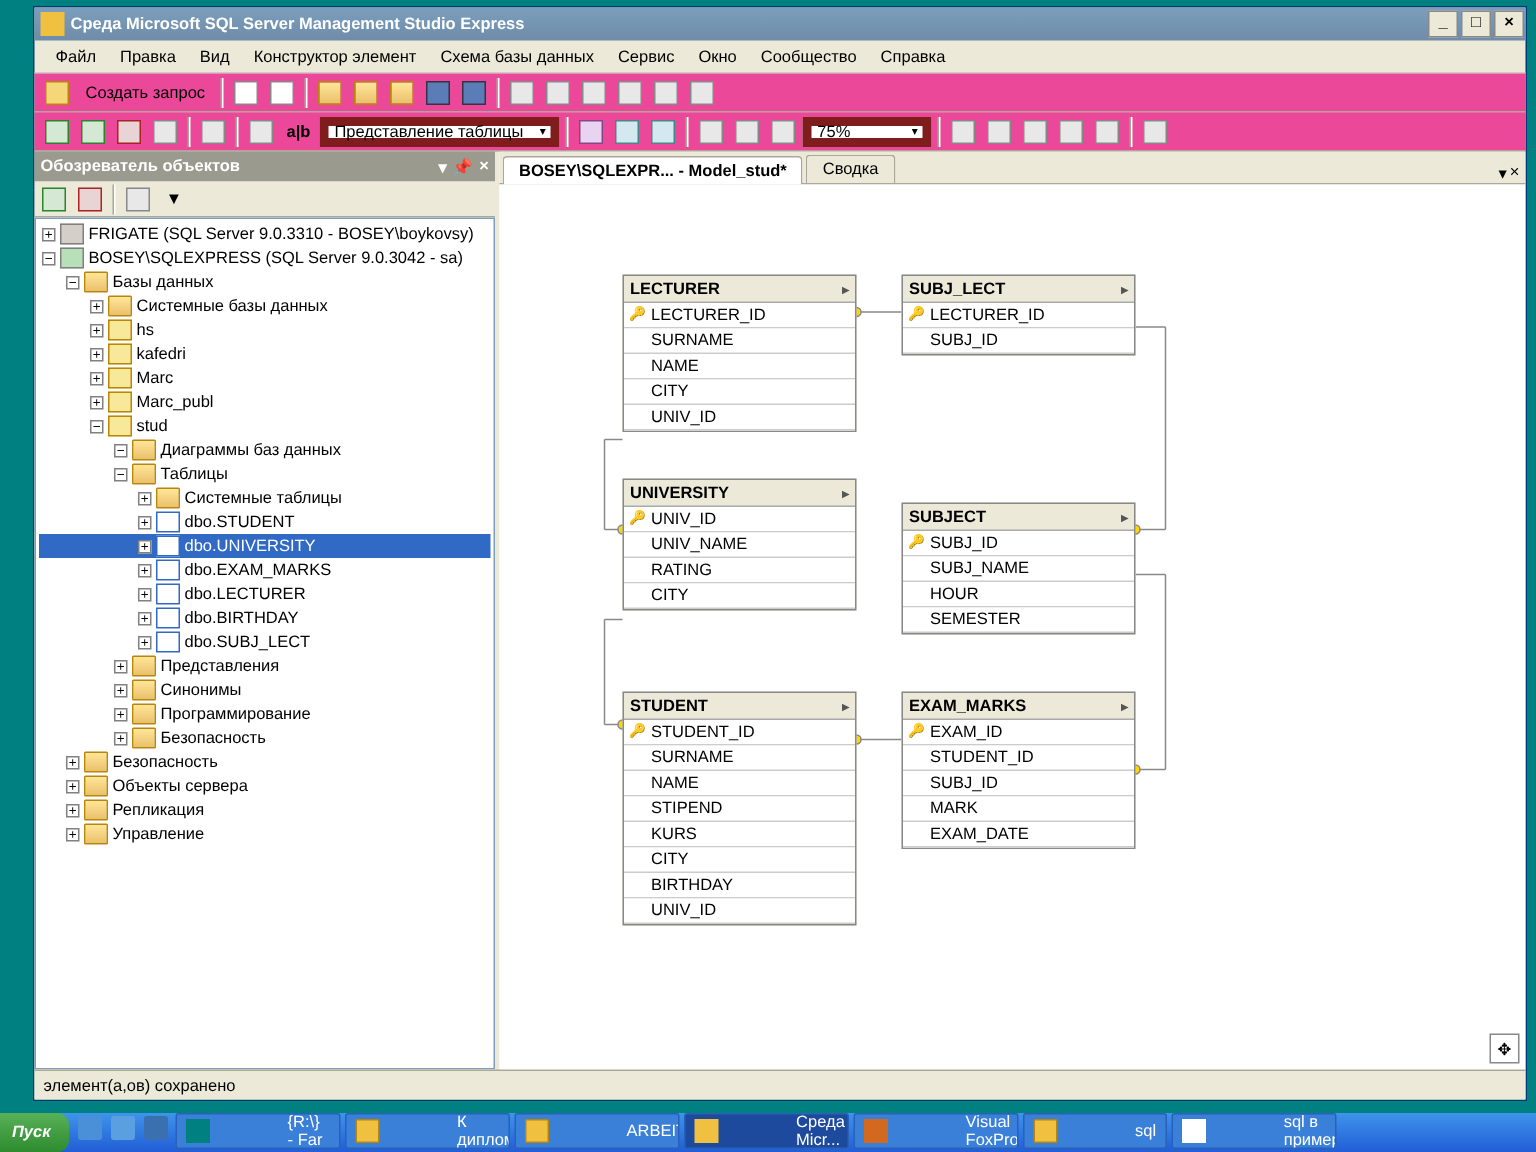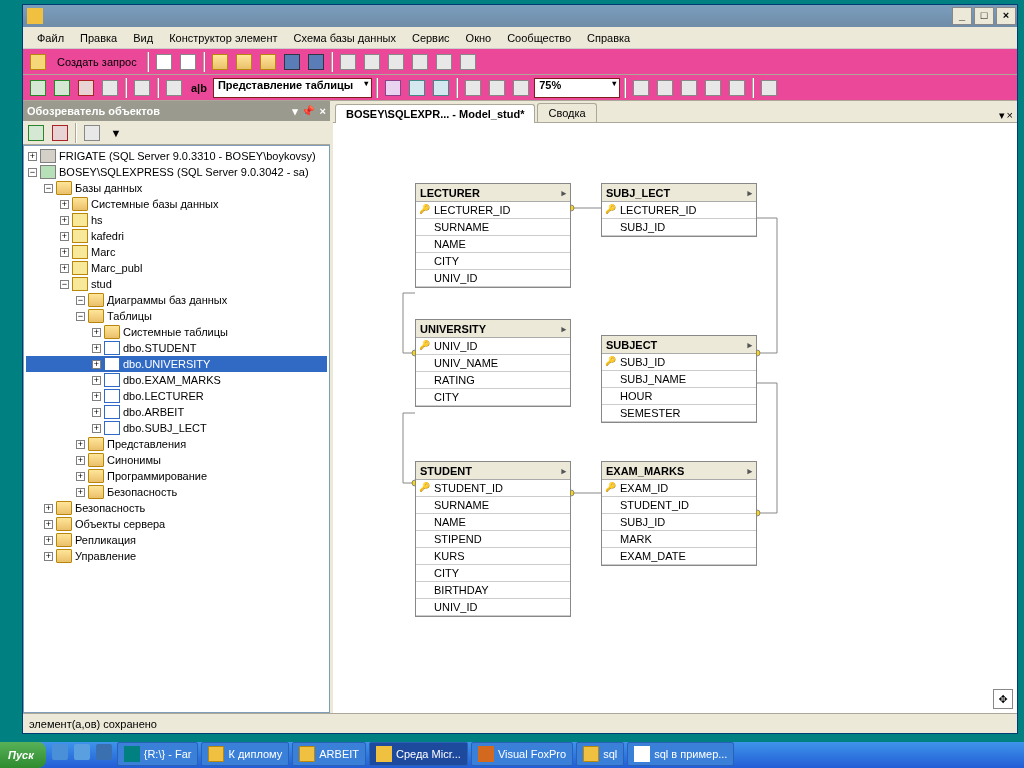--- a/index.html
+++ b/index.html
@@ -7,21 +7,21 @@
 .window { position: absolute; top: 4px; left: 22px; width: 996px; height: 730px; background: #ece9d8; border: 1px solid #003c74; display: flex; flex-direction: column; }
 .titlebar { height: 22px; background: linear-gradient(to bottom, #7b9ebd, #6f8ca8); display: flex; align-items: center; padding-left: 4px; color: #fff; font-weight: bold; }
 .titlebar .icon { width: 16px; height: 16px; background: #f0c040; margin-right: 4px; }
 .titlebar .ctrls { margin-left: auto; display: flex; }
 .titlebar .ctrls div { width: 20px; height: 18px; background: #ece9d8; border: 1px solid #888; margin: 1px; text-align: center; line-height: 14px; color: #000; cursor: pointer; }
 .menubar { height: 22px; display: flex; align-items: center; padding-left: 8px; gap: 4px; border-bottom: 1px solid #ccc; }
 .menubar span { padding: 2px 6px; cursor: pointer; }
 .toolbar { height: 26px; display: flex; align-items: center; padding-left: 4px; border-bottom: 1px solid #aca899; gap: 2px; background: #ec4899; }
 .tbtn { width: 22px; height: 22px; border: 1px solid transparent; display: flex; align-items: center; justify-content: center; cursor: pointer; }
 .tsep { width: 2px; height: 20px; border-left: 1px solid #aca899; border-right: 1px solid #fff; margin: 0 2px; }
-.tcombo { height: 20px; border: 1px solid #7f1d1d; background: #fff; padding: 0 18px 0 4px; display: flex; align-items: flex-start; position: relative; font-weight: bold; }
+.tcombo { height: 20px; border: 6px solid #7f1d1d; background: #fff; padding: 0 18px 0 4px; display: flex; align-items: center; position: relative; }
 .tcombo::after { content: "▾"; position: absolute; right: 3px; font-size: 8px; color: #000; }
 .ticon { width: 16px; height: 16px; display: block; }
 .main { flex: 1; display: flex; overflow: hidden; }
 .obj-panel { width: 310px; display: flex; flex-direction: column; border-right: 3px solid #ece9d8; }
 .obj-title { height: 20px; background: #9a9a8e; color: #fff; padding: 2px 4px; font-weight: bold; display: flex; align-items: center; }
 .obj-title .ctl { margin-left: auto; display: flex; gap: 4px; }
 .obj-toolbar { height: 24px; background: #ece9d8; border-bottom: 1px solid #aca899; display: flex; align-items: center; padding-left: 2px; gap: 2px; }
 .tree { flex: 1; background: #fff; border: 1px solid #7f9db9; overflow: auto; padding: 2px; }
 .tree-node { white-space: nowrap; display: flex; align-items: center; height: 16px; cursor: pointer; }
 .tree-node .sq { width: 9px; height: 9px; border: 1px solid #808080; background: #fff; text-align: center; line-height: 7px; font-size: 9px; margin-right: 3px; color: #000; }
@@ -40,35 +40,36 @@
 .canvas { flex: 1; background: #fff; position: relative; overflow: hidden; }
 .ent { position: absolute; background: #ece9d8; border: 1px solid #888; width: 156px; }
 .ent-title { background: #ece9d8; border-bottom: 1px solid #aaa; padding: 2px 4px; font-weight: bold; height: 18px; display: flex; align-items: center; }
 .ent-title .eic { margin-left: auto; font-size: 9px; color: #555; }
 .ent-row { height: 17px; border-bottom: 1px solid #ccc; background: #fff; display: flex; align-items: center; padding-left: 2px; }
 .ent-row .key { width: 14px; height: 12px; margin-right: 2px; text-align: center; font-size: 9px; }
 .ent-row .key.pk { color: #daa520; }
 .statusbar { height: 20px; background: #ece9d8; border-top: 1px solid #aca899; padding: 2px 6px; display: flex; align-items: center; }
 .taskbar { position: absolute; bottom: 0; left: 0; width: 1024px; height: 26px; background: linear-gradient(#3e94ea, #225dd6); display: flex; align-items: flex-start; }
 .start { height: 26px; background: linear-gradient(#58b158, #2e8b2e); color: #fff; font-weight: bold; font-style: italic; padding: 0 12px 0 8px; display: flex; align-items: center; border-radius: 0 8px 8px 0; cursor: pointer; }
-.tb-item { height: 24px; background: #3a80d8; border: 1px solid #2961b8; margin-left: 3px; padding: 0 6px; color: #fff; display: flex; align-items: center; cursor: pointer; border-radius: 2px; max-width: 110px; overflow: hidden; }
+.tb-item { height: 24px; background: #3a80d8; border: 1px solid #2961b8; margin-left: 3px; padding: 0 6px; color: #fff; display: flex; align-items: center; cursor: pointer; border-radius: 2px; max-width: 110px; overflow: hidden; gap: 48px; }
 .tb-item.active { background: #1e4a9e; }
 .tb-icon { width: 16px; height: 16px; background: #f0c040; margin-right: 4px; flex-shrink: 0; }
 .tray { margin-left: auto; background: #0d9de8; height: 30px; display: flex; align-items: center; padding: 0 8px; color: #fff; gap: 4px; }
 .tray-ic { width: 16px; height: 16px; border-radius: 2px; }
 .ql { display: flex; gap: 2px; margin-left: 4px; }
 .ql div { width: 20px; height: 20px; display:flex; align-items:center; justify-content:center; }
 svg.conn { position: absolute; top: 0; left: 0; width: 100%; height: 100%; pointer-events: none; }
 </style>
 </head>
 <body>
 
 <div class="window">
   <div class="titlebar">
     <div class="icon"></div>
+    <span>Среда Microsoft SQL Server Management Studio Express</span>
     <div class="ctrls">
       <div>_</div>
       <div>□</div>
       <div>×</div>
     </div>
   </div>
 
   <div class="menubar">
     <span>Файл</span>
     <span>Правка</span>
@@ -300,21 +301,21 @@
             <span>dbo.EXAM_MARKS</span>
           </div>
         <div class="tree-node" style="padding-left:66px;">
             <span class="sq">+</span>
             <span class="nic tbl-ic"></span>
             <span>dbo.LECTURER</span>
           </div>
         <div class="tree-node" style="padding-left:66px;">
             <span class="sq">+</span>
             <span class="nic tbl-ic"></span>
-            <span>dbo.ARBEIT</span>
+            <span>dbo.BIRTHDAY</span>
           </div>
         <div class="tree-node" style="padding-left:66px;">
             <span class="sq">+</span>
             <span class="nic tbl-ic"></span>
             <span>dbo.SUBJ_LECT</span>
           </div>
         <div class="tree-node" style="padding-left:50px;">
             <span class="sq">+</span>
             <span class="nic folder"></span>
             <span>Представления</span>

